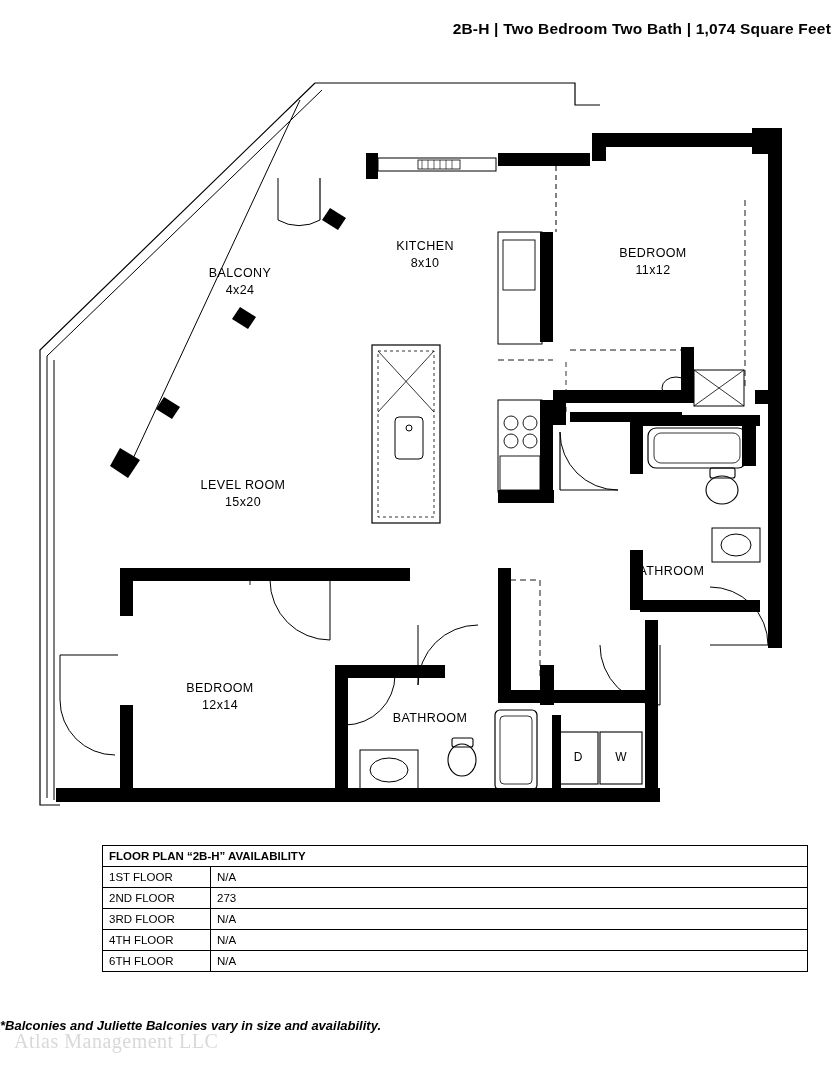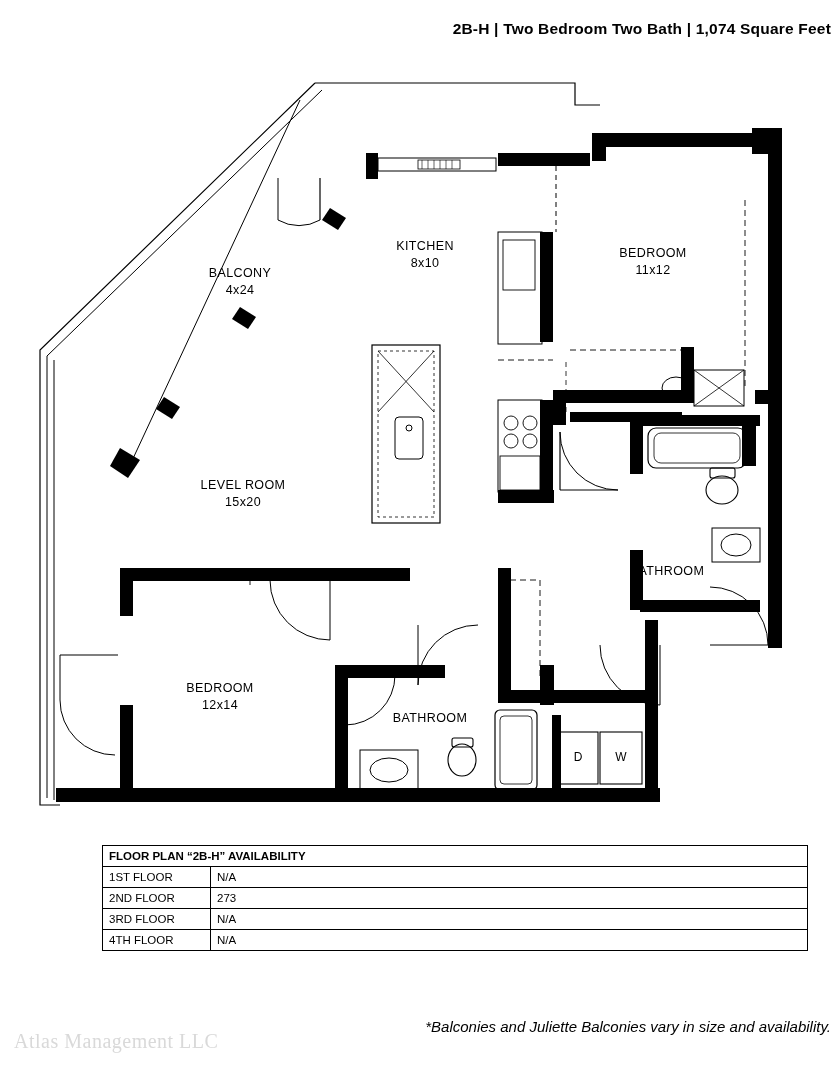--- a/index.html
+++ b/index.html
@@ -66,23 +66,24 @@
   #availability .hdr-title {
     font-weight: bold;
     font-size: 11.5px;
   }
   #availability .col-level { width: 95px; }
   .footnote {
     position: absolute;
     top: 1018px;
     left: 0;
     width: 831px;
-    text-align: right;
-    font-size: 15px;
+    text-align: left;
+    font-size: 13px;
     font-style: italic;
+    font-weight: bold;
   }
   .watermark {
     position: absolute;
     left: 14px;
     top: 1030px;
     font-family: "Liberation Serif", serif;
     font-size: 20px;
     color: #d9d9d9;
     letter-spacing: 0.5px;
   }
@@ -273,17 +274,21 @@
       <td>273</td>
     </tr>
     <tr>
       <td class="col-level">3RD FLOOR</td>
       <td>N/A</td>
     </tr>
     <tr>
       <td class="col-level">4TH FLOOR</td>
       <td>N/A</td>
     </tr>
+    <tr>
+      <td class="col-level">6TH FLOOR</td>
+      <td>N/A</td>
+    </tr>
   </tbody>
 </table>
 
 <div class="footnote">*Balconies and Juliette Balconies vary in size and availability.</div>
 <div class="watermark">Atlas Management LLC</div>
 
 </body></html>

